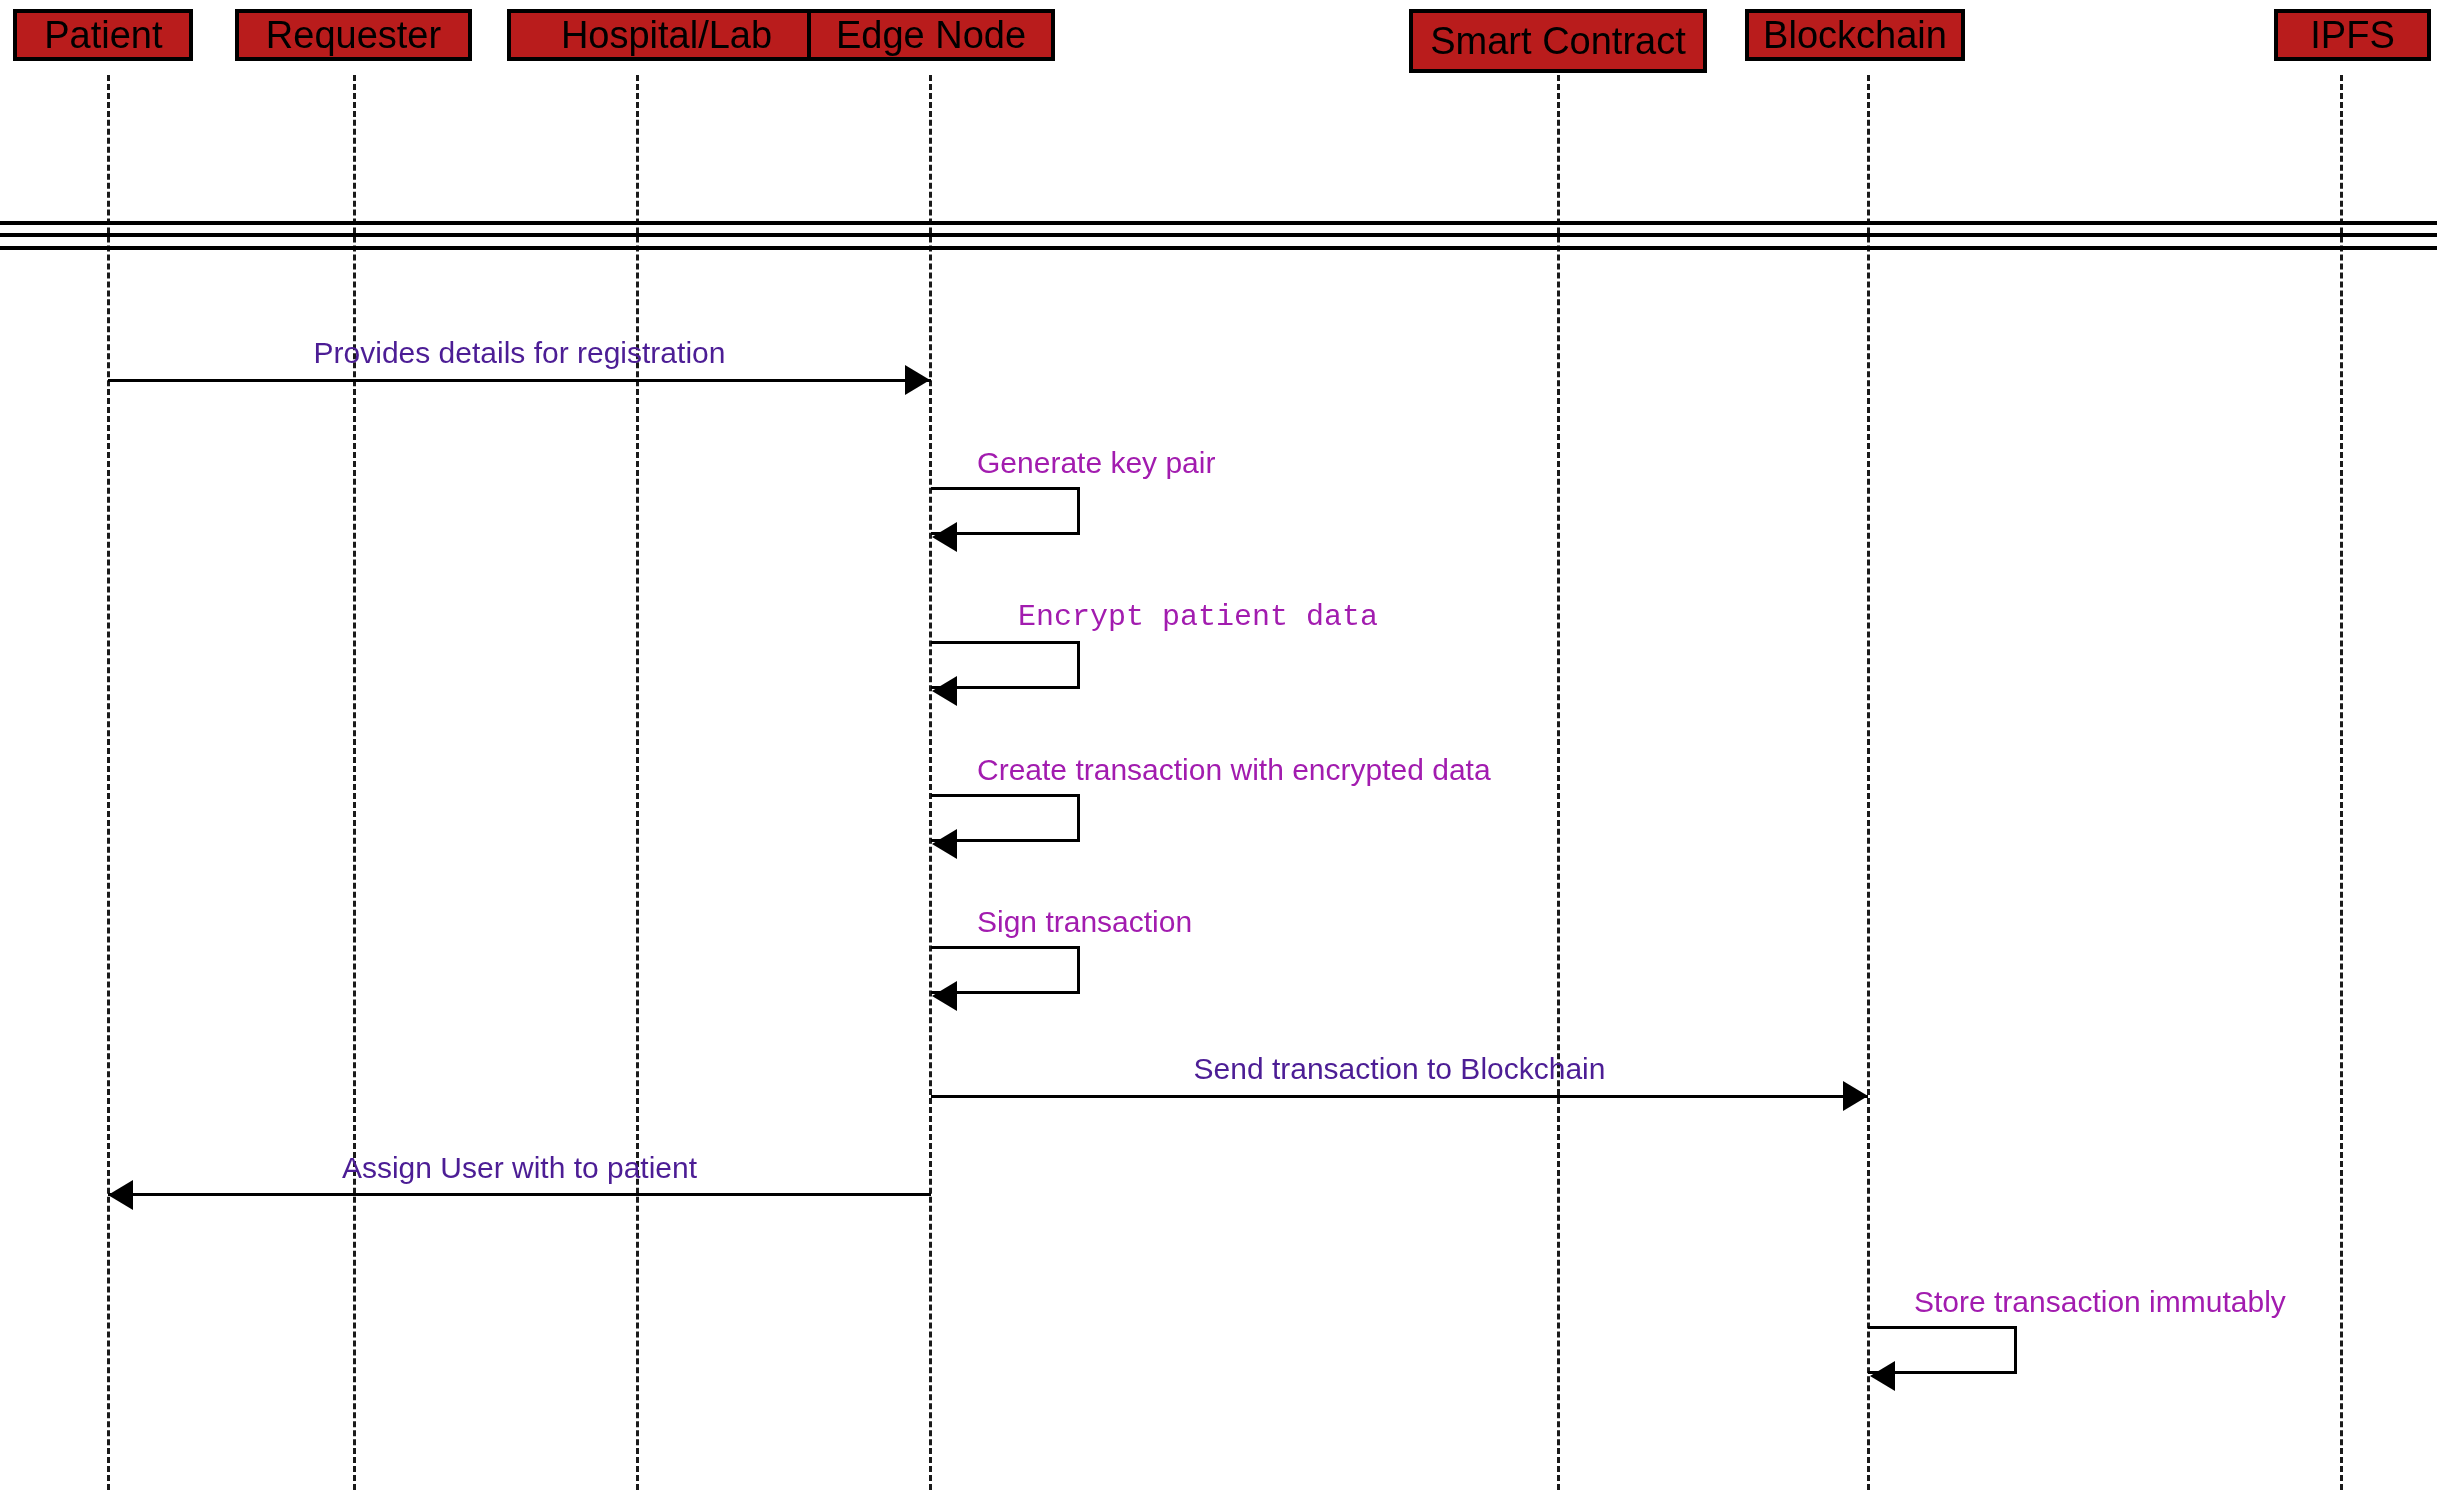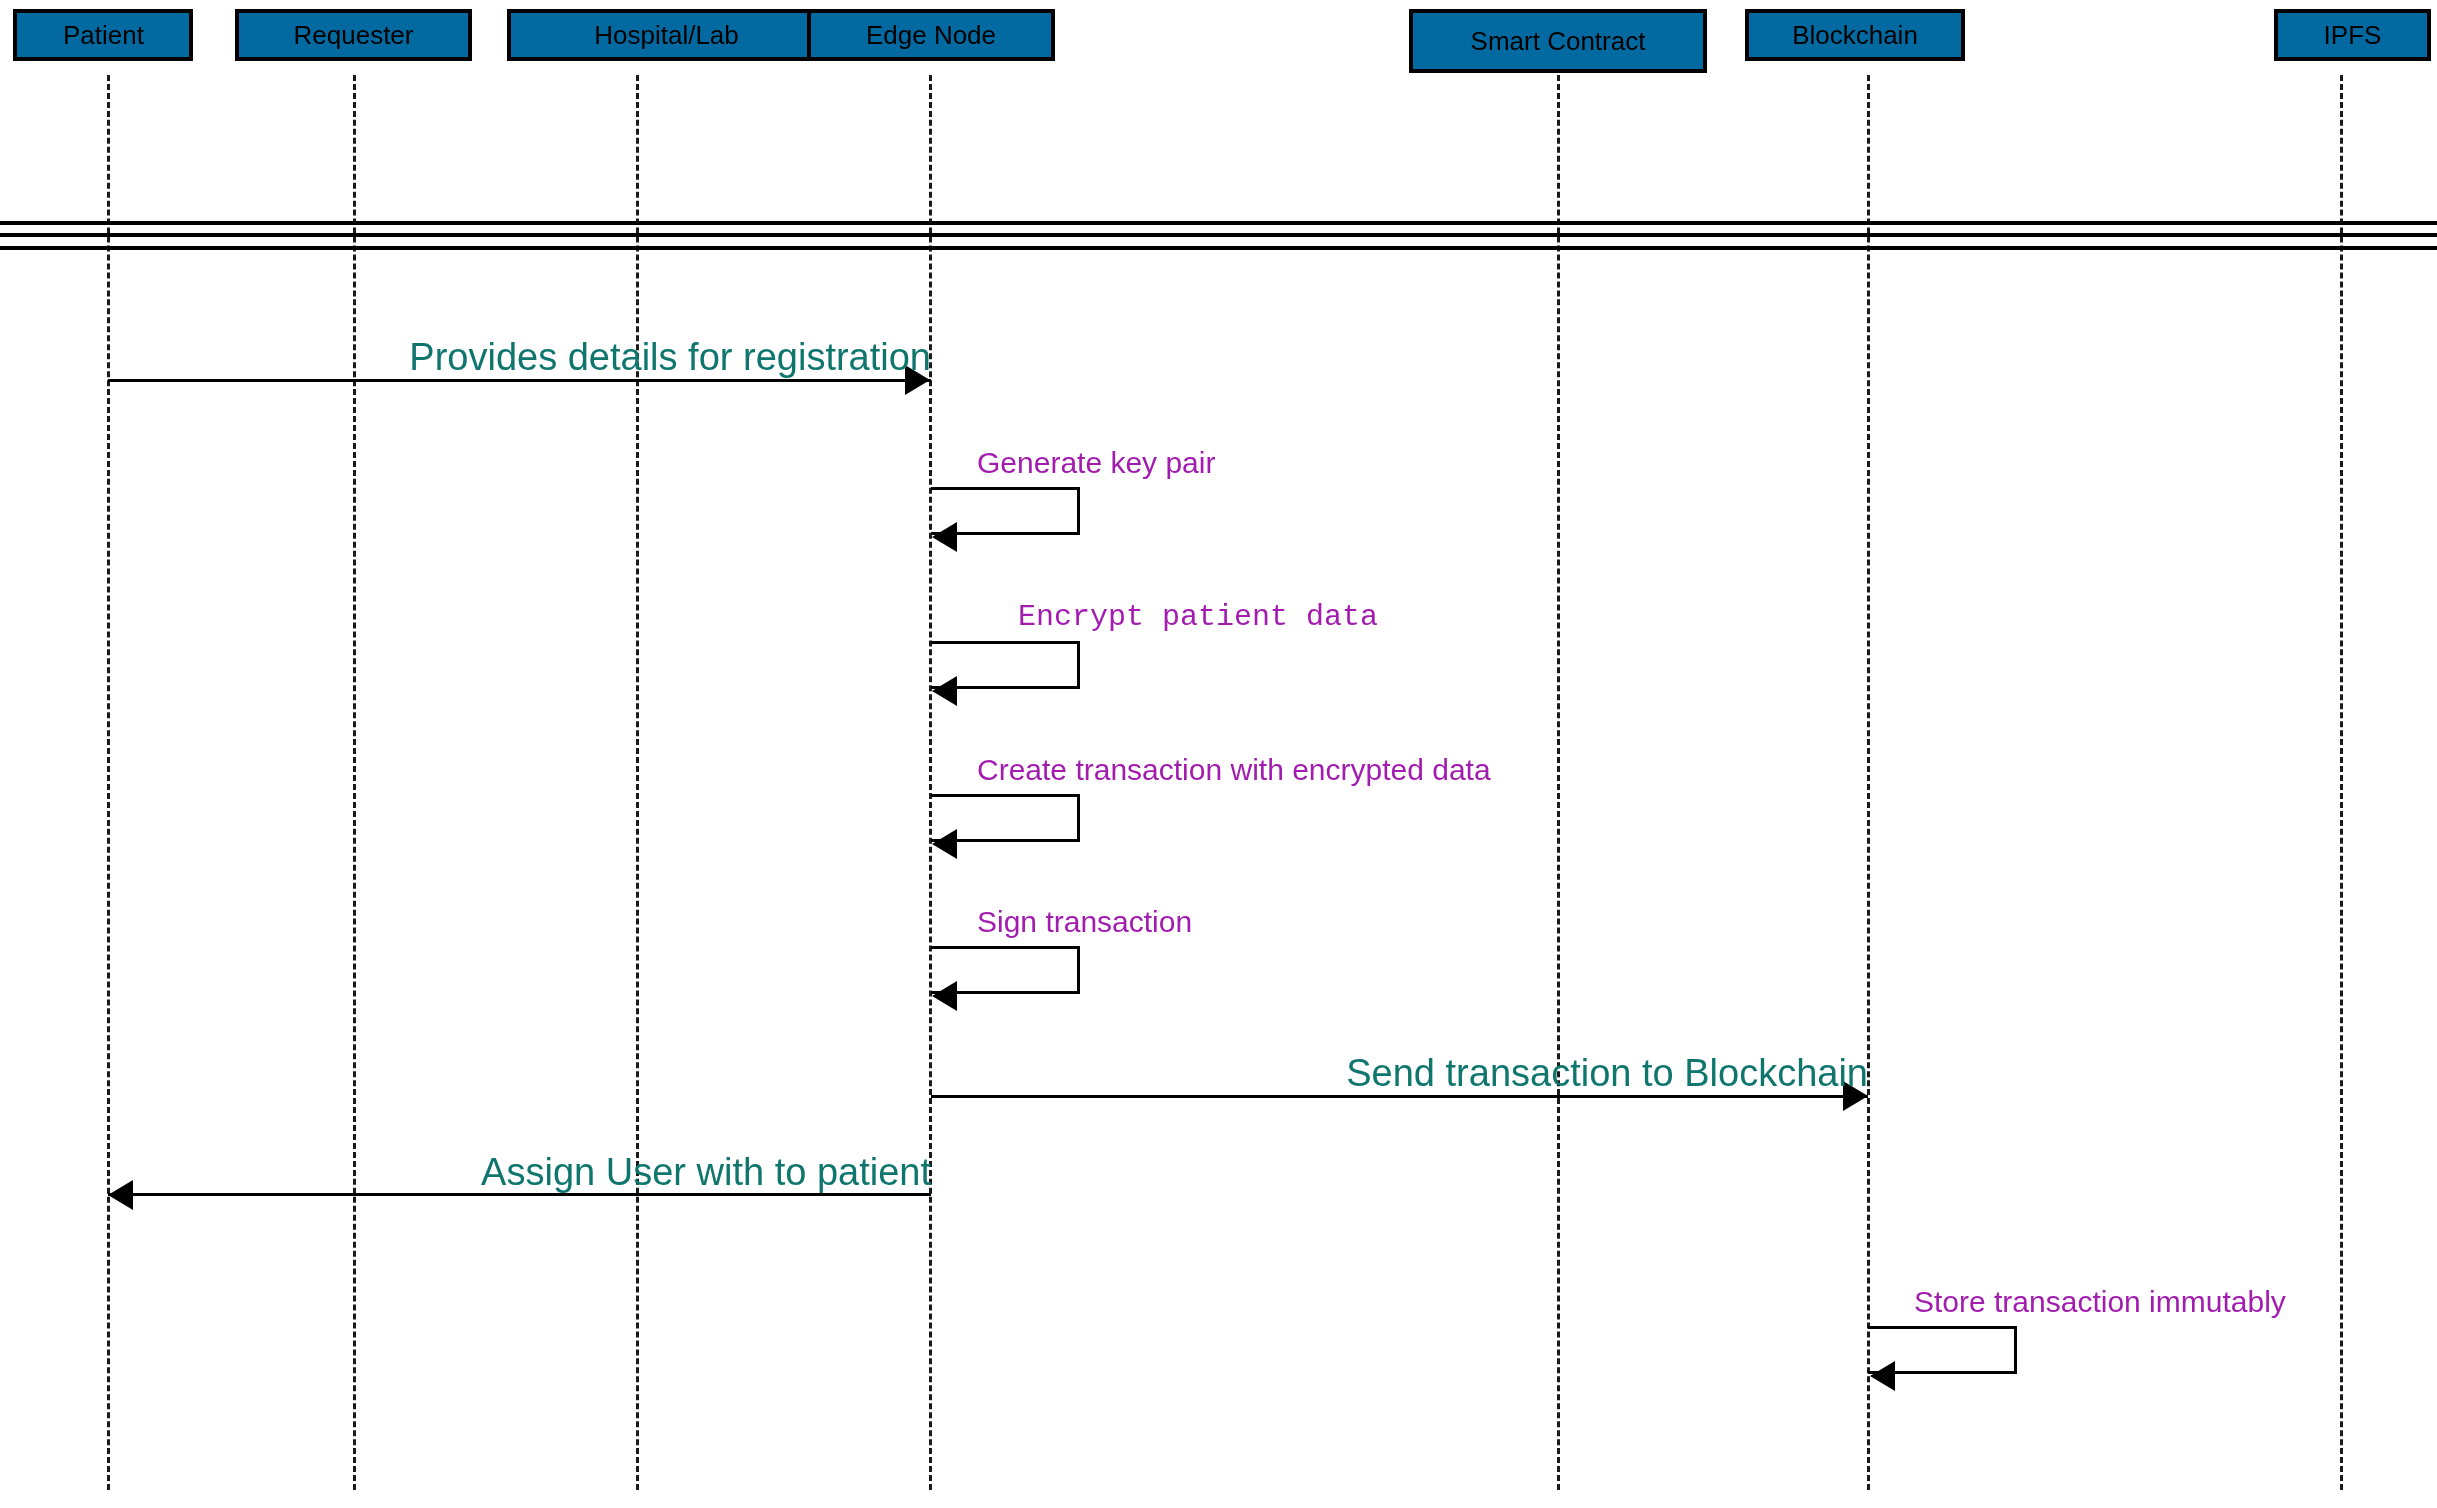--- a/index.html
+++ b/index.html
@@ -15,26 +15,26 @@
     width: 2438px;
     height: 1509px;
     background: #ffffff;
     overflow: hidden;
   }
   
   .participant {
     position: absolute;
     box-sizing: border-box;
     border: 4.5px solid #000000;
-    background: #0369a1;
+    background: #b91c1c;
     display: flex;
     align-items: center;
     justify-content: center;
     color: #000000;
-    font-size: 26px;
+    font-size: 38px;
     line-height: 1;
     white-space: nowrap;
   }
   
   .lifeline {
     position: absolute;
     width: 0;
     border-left: 3.7px dashed #1a1a1a;
     box-sizing: border-box;
   }
@@ -73,24 +73,24 @@
     border-bottom: 15px solid transparent;
   }
   .arrowhead.right {
     border-left: 25px solid #000000;
   }
   .arrowhead.left {
     border-right: 25px solid #000000;
   }
   .msg-label {
     position: absolute;
-    font-size: 38px;
-    color: #0f766e;
+    font-size: 30px;
+    color: #4c1d95;
     white-space: nowrap;
-    text-align: right;
+    text-align: center;
   }
   
   .selfloop {
     position: absolute;
     box-sizing: border-box;
     border-top: 3.7px solid #000000;
     border-right: 3.7px solid #000000;
     border-bottom: 3.7px solid #000000;
     background: transparent;
   }

